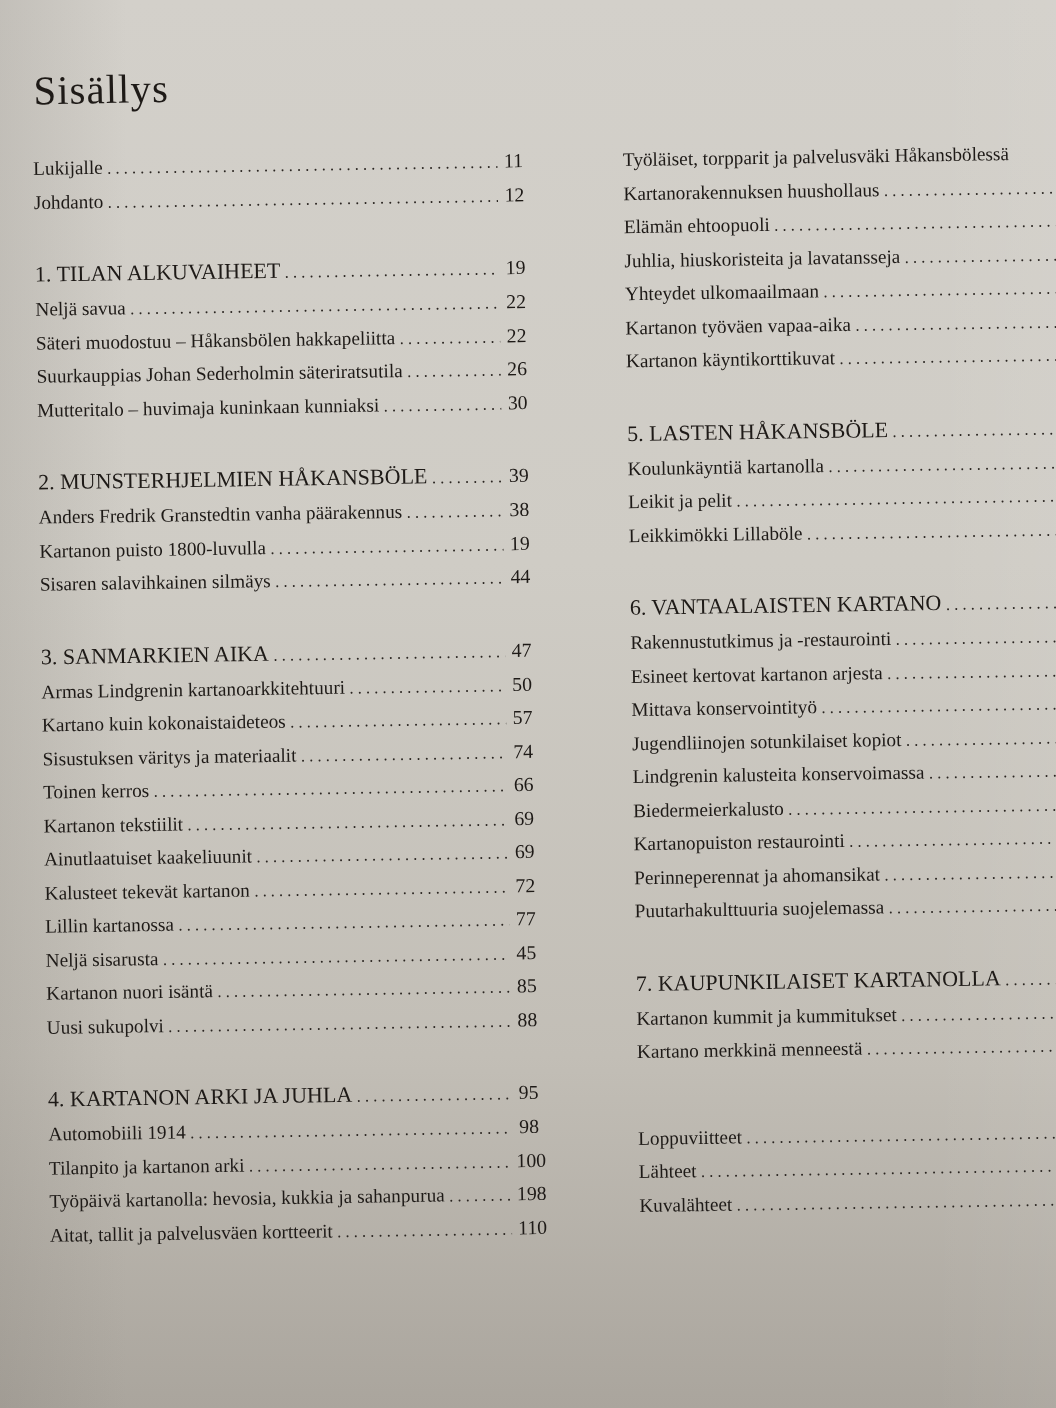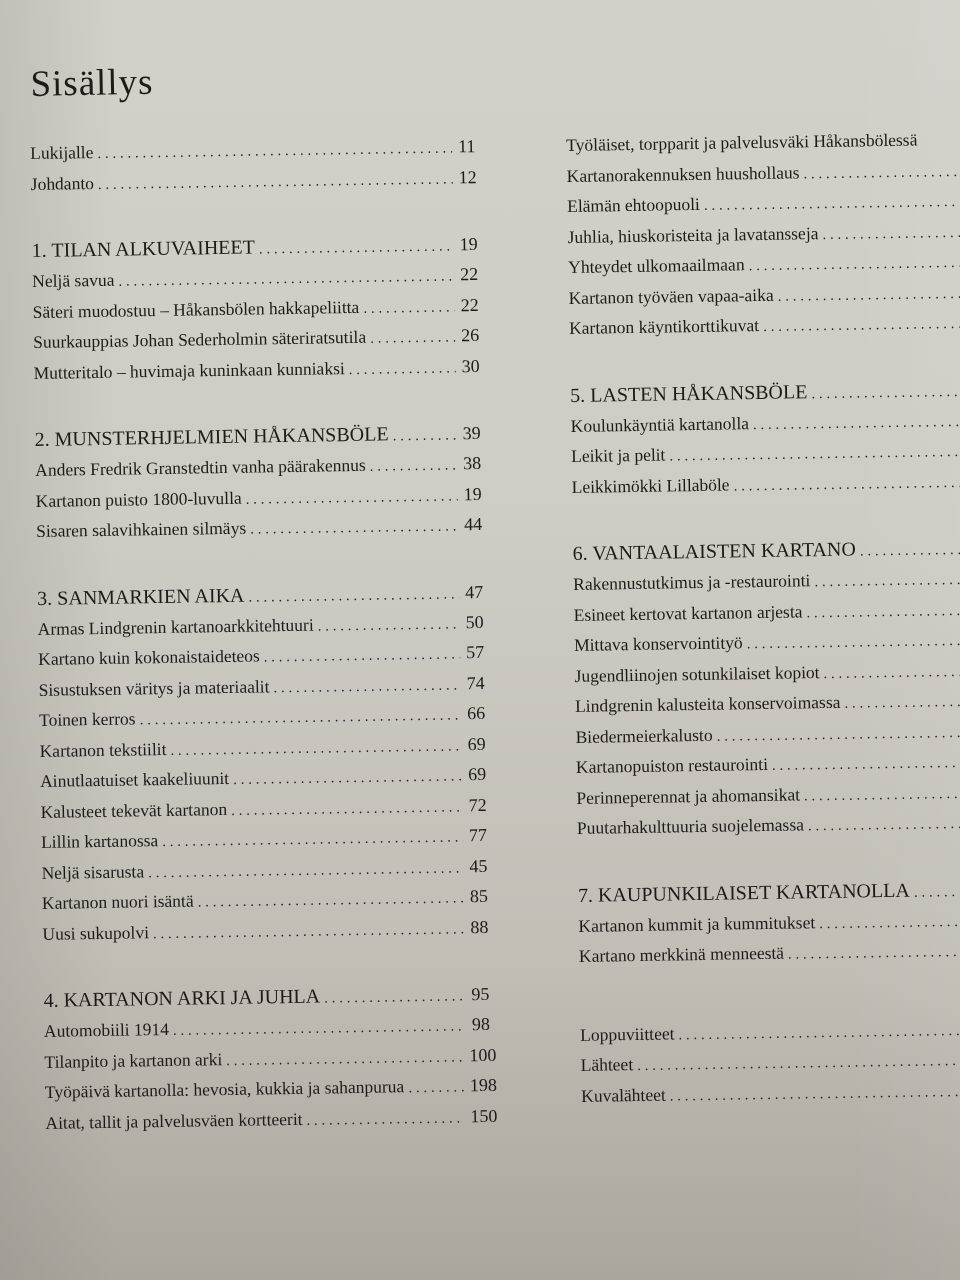--- a/index.html
+++ b/index.html
@@ -187,21 +187,21 @@
       <span class="page">100</span>
     </div>
   <div class="row">
       <span class="label">Työpäivä kartanolla: hevosia, kukkia ja sahanpurua</span>
       <span class="dots"></span>
       <span class="page">198</span>
     </div>
   <div class="row">
       <span class="label">Aitat, tallit ja palvelusväen kortteerit</span>
       <span class="dots"></span>
-      <span class="page">150</span>
+      <span class="page">110</span>
     </div>
 </div>
 
 <div class="col col-right">
   <div class="row">
       <span class="label">Työläiset, torpparit ja palvelusväki Håkansbölessä</span>
     </div>
   <div class="row">
       <span class="label">Kartanorakennuksen huushollaus</span>
       <span class="dots"></span>

